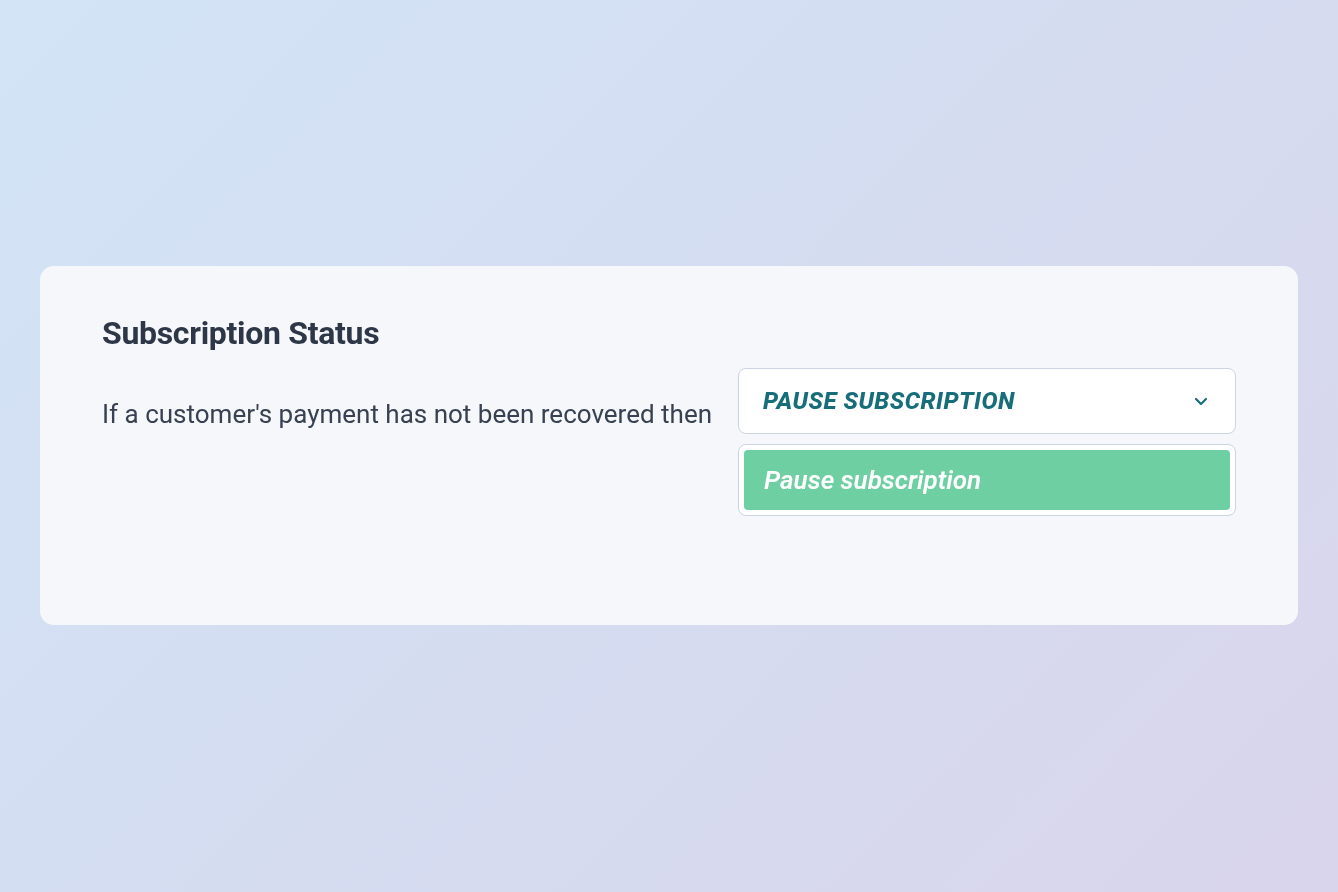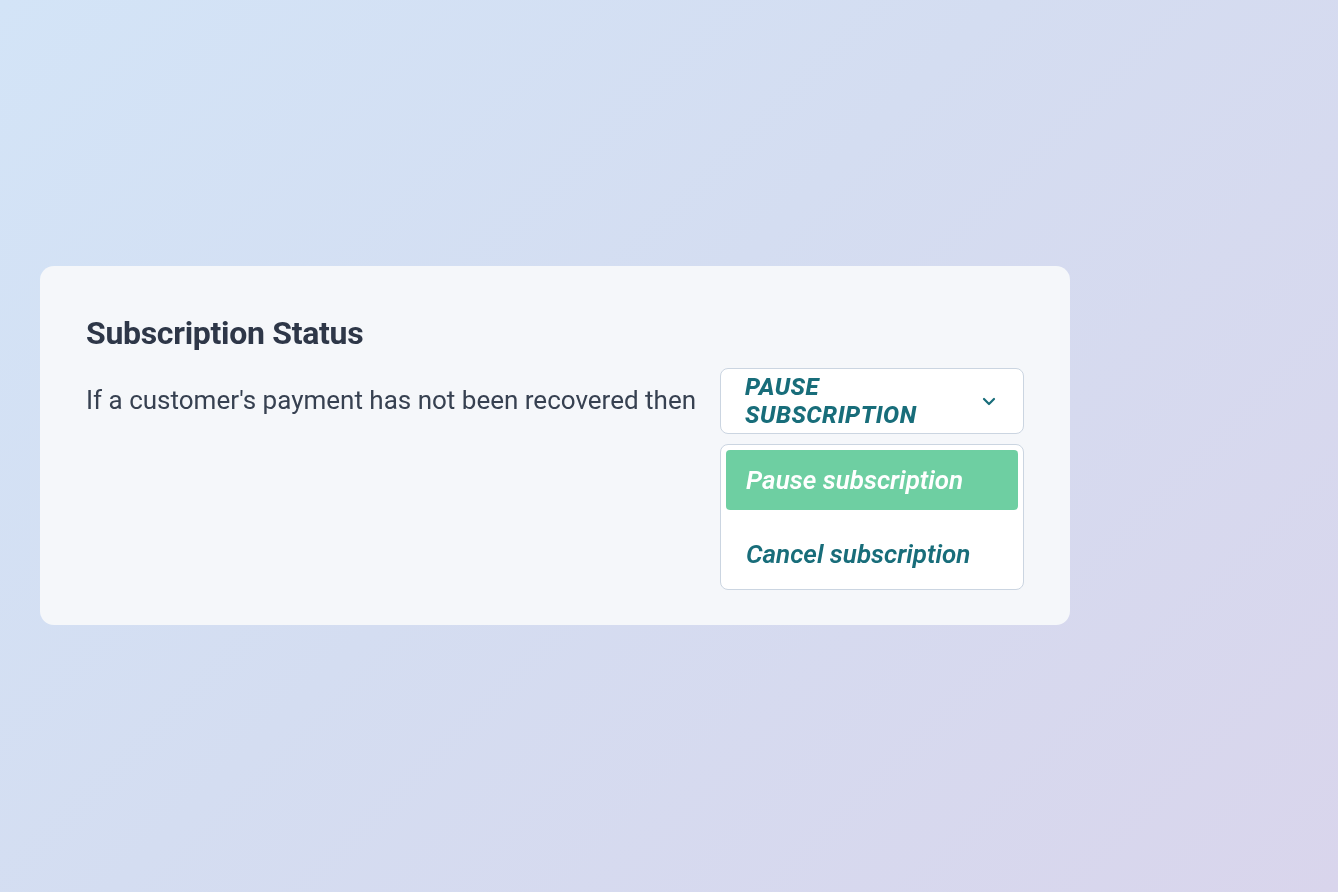--- a/index.html
+++ b/index.html
@@ -8,36 +8,36 @@
       height: 892px;
       font-family: -apple-system, BlinkMacSystemFont, "Segoe UI", Roboto, "Helvetica Neue", Arial, sans-serif;
       background: linear-gradient(135deg, #d3e4f7 0%, #d4ddf1 45%, #d9d5ec 100%);
       overflow: hidden;
       position: relative;
     }
     .card {
       position: absolute;
       left: 40px;
       top: 266px;
-      width: 1030px;
+      width: 1258px;
       min-height: 359px;
       background: #f5f7fa;
       border-radius: 14px;
-      padding: 48px 46px;
+      padding: 48px 62px;
     }
     .section-title {
       font-size: 32px;
       font-weight: 700;
       color: #2e3748;
       letter-spacing: -0.3px;
       margin-bottom: 16px;
     }
     .row {
       display: flex;
-      align-items: flex-start;
+      align-items: flex-end;
       gap: 24px;
     }
     .description {
       font-size: 26px;
       color: #374151;
       font-weight: 400;
       line-height: 1.45;
       padding-top: 14px;
       flex: 0 0 auto;
     }
@@ -114,17 +114,16 @@
         <span class="select-value">PAUSE SUBSCRIPTION</span>
         <span>
           <svg class="chevron" viewBox="0 0 20 20" fill="none" stroke="#186d7a" stroke-width="2.2" stroke-linecap="round" stroke-linejoin="round">
             <polyline points="5 8 10 13 15 8"></polyline>
           </svg>
         </span>
       </div>
 
       <div class="dropdown">
         <div class="dropdown-option selected">Pause subscription</div>
-        <div class="dropdown-option">Cancel subscription</div>
       </div>
     </div>
   </div>
 </div>
 
 </body></html>

